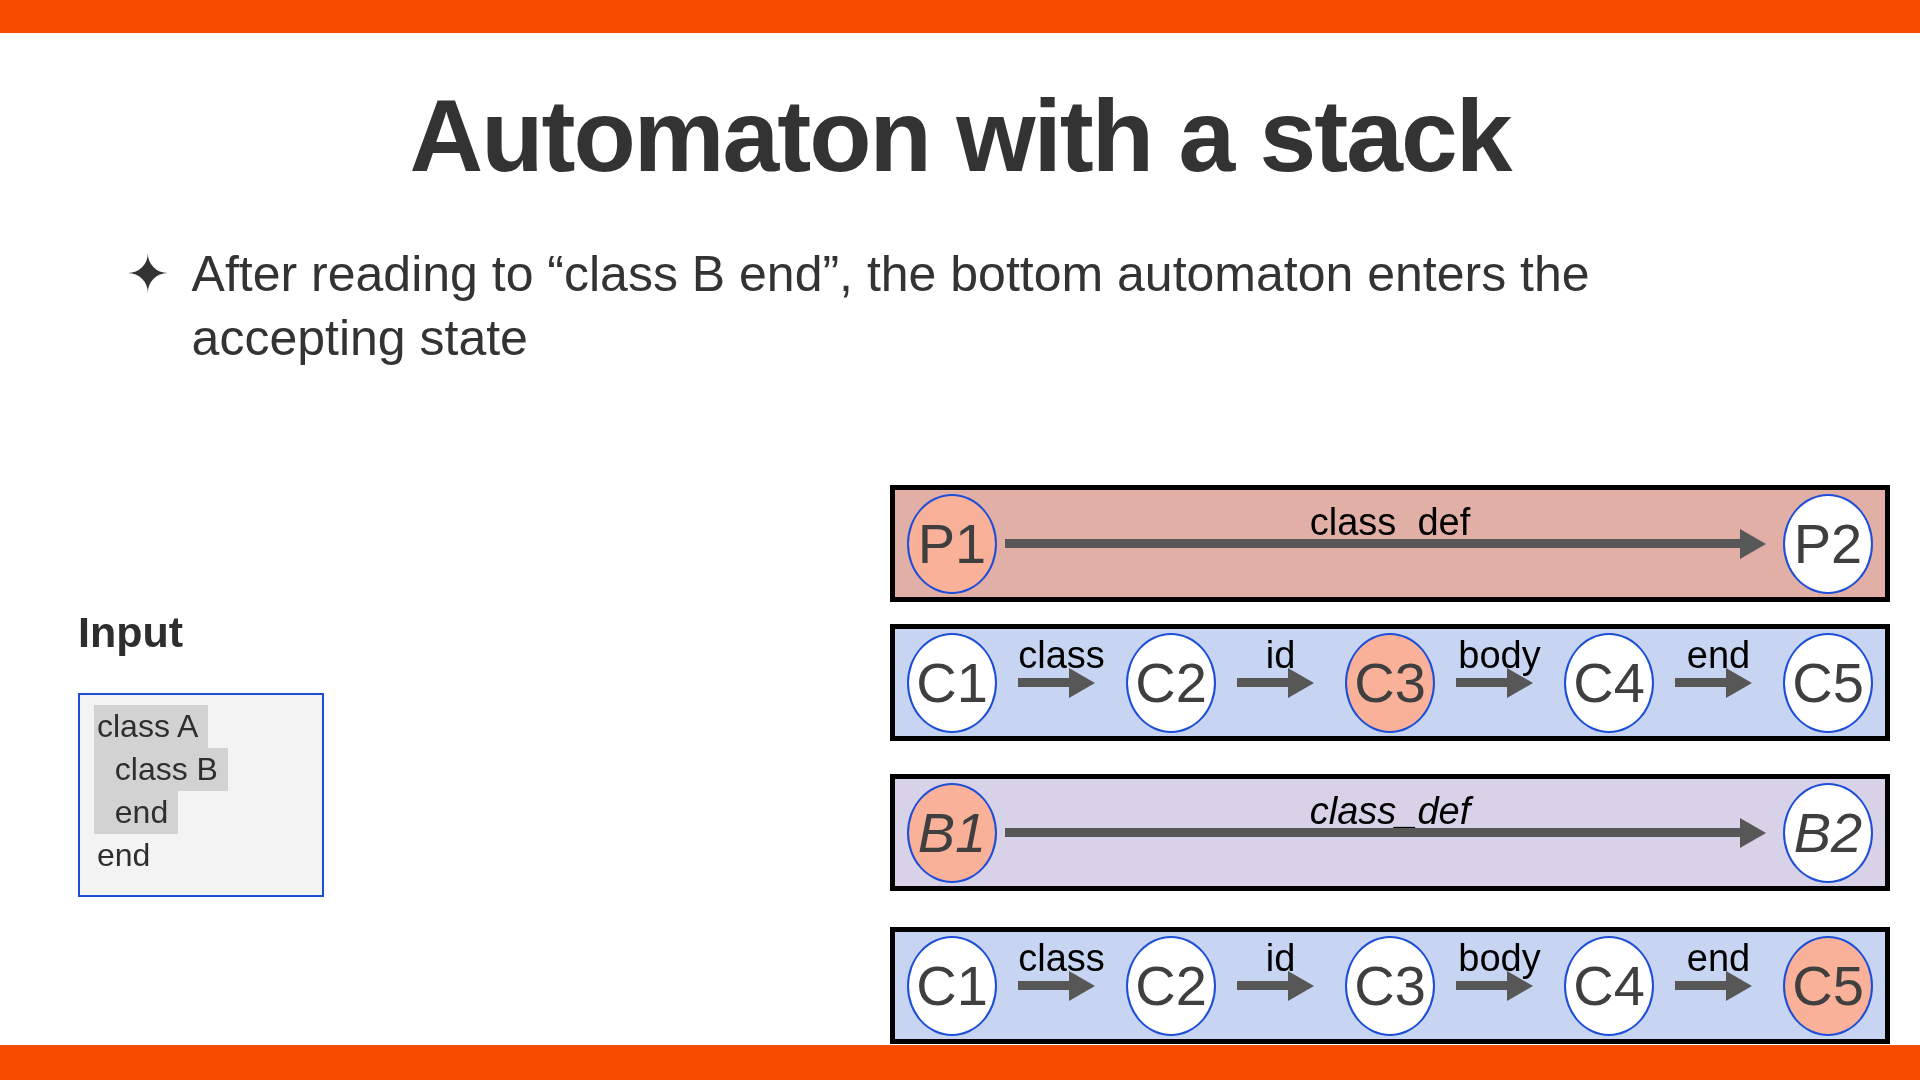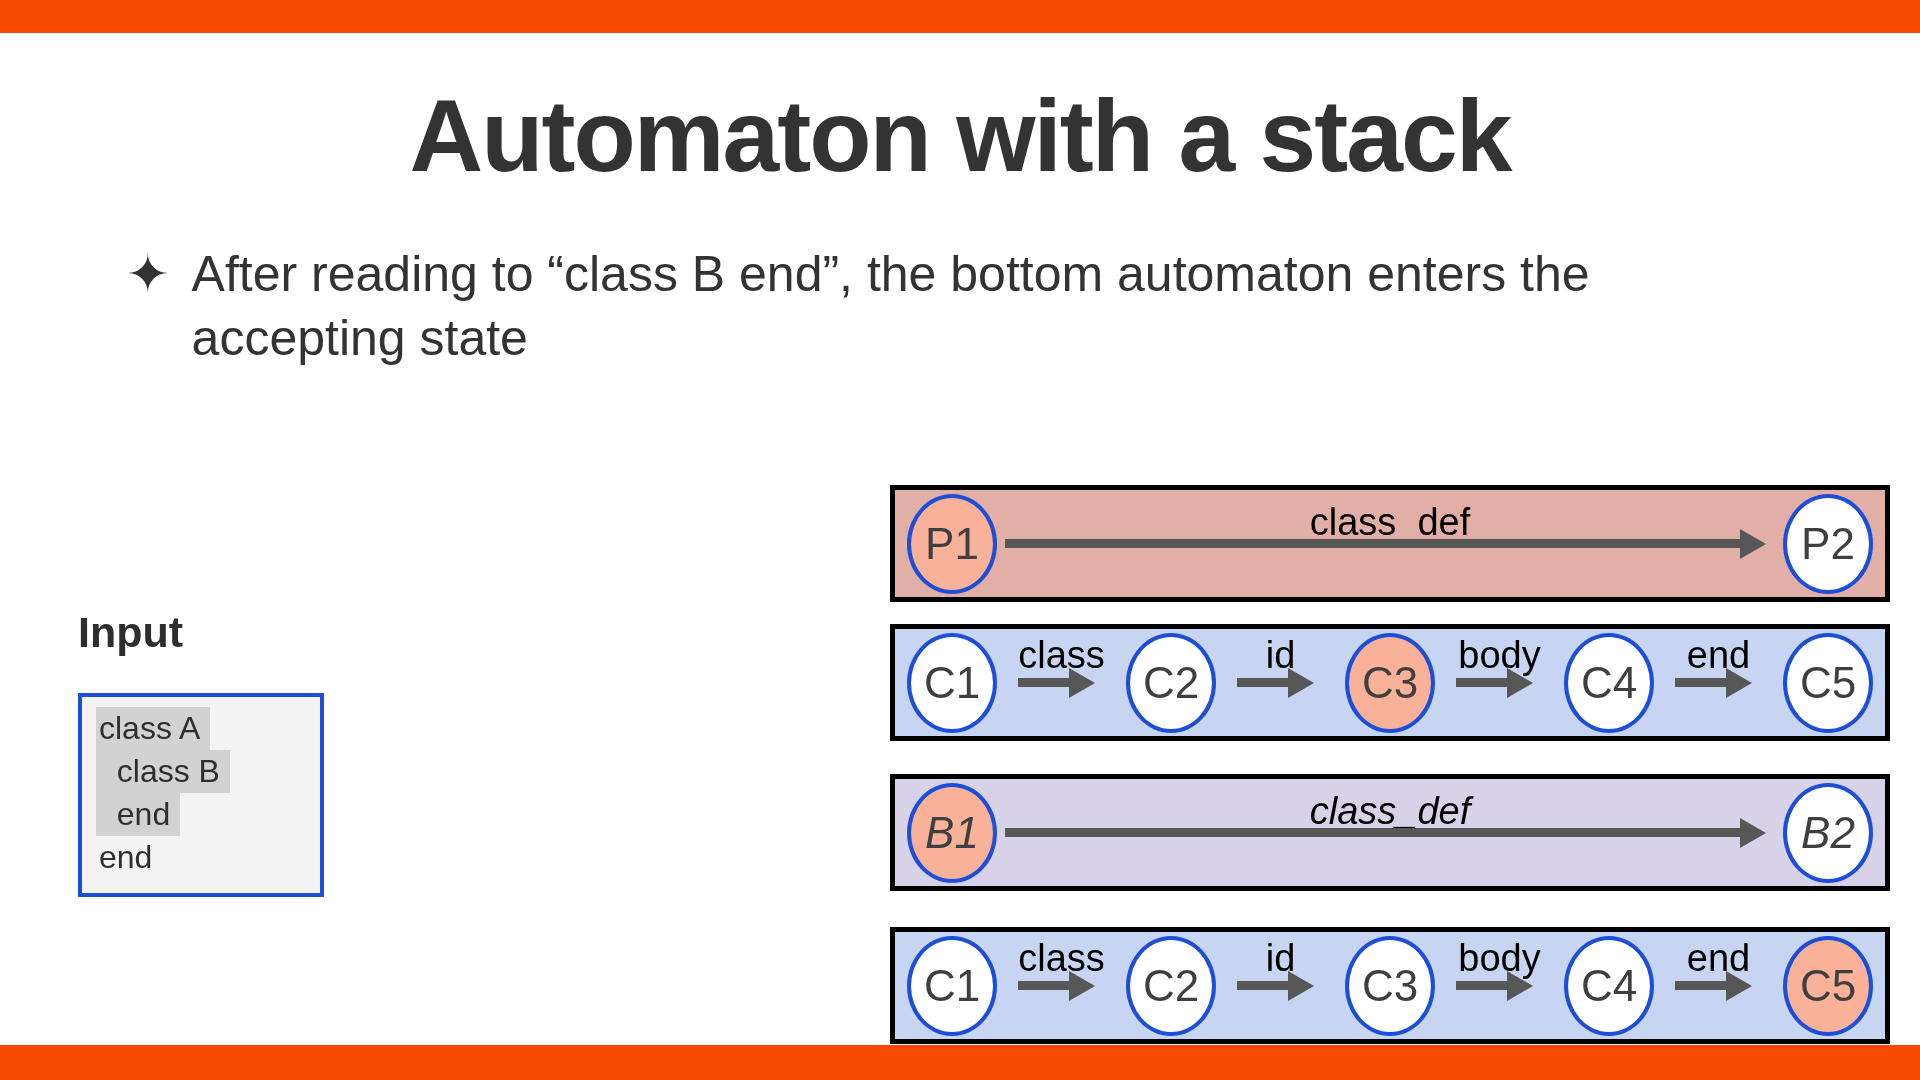--- a/index.html
+++ b/index.html
@@ -18,41 +18,41 @@
   .bullet{position:absolute;left:126px;top:242px;width:1620px;display:flex;color:var(--text-dark);}
   .bullet .marker{font-size:52px;line-height:64px;flex:none;margin-right:22px;}
   .bullet .btext{font-size:50px;line-height:64px;}
 
   .input-heading{
     position:absolute;left:78px;top:608px;width:246px;text-align:left;
     font-size:43px;font-weight:bold;color:#2e2e2e;
   }
   .input-box{
     position:absolute;left:78px;top:693px;width:246px;height:204px;box-sizing:border-box;
-    border:4px solid #1d4ed8;background:var(--input-bg);
+    border:2px solid #1d4ed8;background:var(--input-bg);
     padding:10px 0 0 14px;font-size:32px;line-height:43px;color:#2e2e2e;
   }
   .input-box .line{height:43px;}
   .input-box .line span{white-space:pre;display:inline-block;height:43px;padding:0 10px 0 3px;}
   .input-box .line span.hl{background:var(--input-hl);}
 
   .arow{
     position:absolute;left:890px;width:1000px;height:117px;box-sizing:border-box;
     border:5px solid #000;display:flex;align-items:center;justify-content:space-between;
     padding:0 12px;
   }
   #row1{top:485px;background:var(--row-pink);}
   #row2{top:624px;background:var(--row-blue);}
   #row3{top:774px;background:var(--row-purple);font-style:italic;}
   #row4{top:927px;background:var(--row-blue);}
 
   .state{
-    width:90px;height:100px;box-sizing:border-box;border:4px solid #1d4ed8;border-radius:50%;
+    width:90px;height:100px;box-sizing:border-box;border:2px solid #1d4ed8;border-radius:50%;
     background:#fff;display:flex;align-items:center;justify-content:center;
-    font-size:44px;color:#3f3f3f;flex:none;
+    font-size:56px;color:#3f3f3f;flex:none;
   }
   .state.hl{background:var(--hl-salmon);}
 
   .arrow{position:relative;flex:1 1 0;height:100%;}
   .alabel{
     position:absolute;top:5px;left:50%;transform:translateX(-50%);
     font-size:38px;color:#000000;white-space:nowrap;
   }
   .arrow.long .alabel{top:11px;}
   .shaft{position:absolute;top:50%;margin-top:-4.5px;height:9px;background:var(--arrow-gray);}

